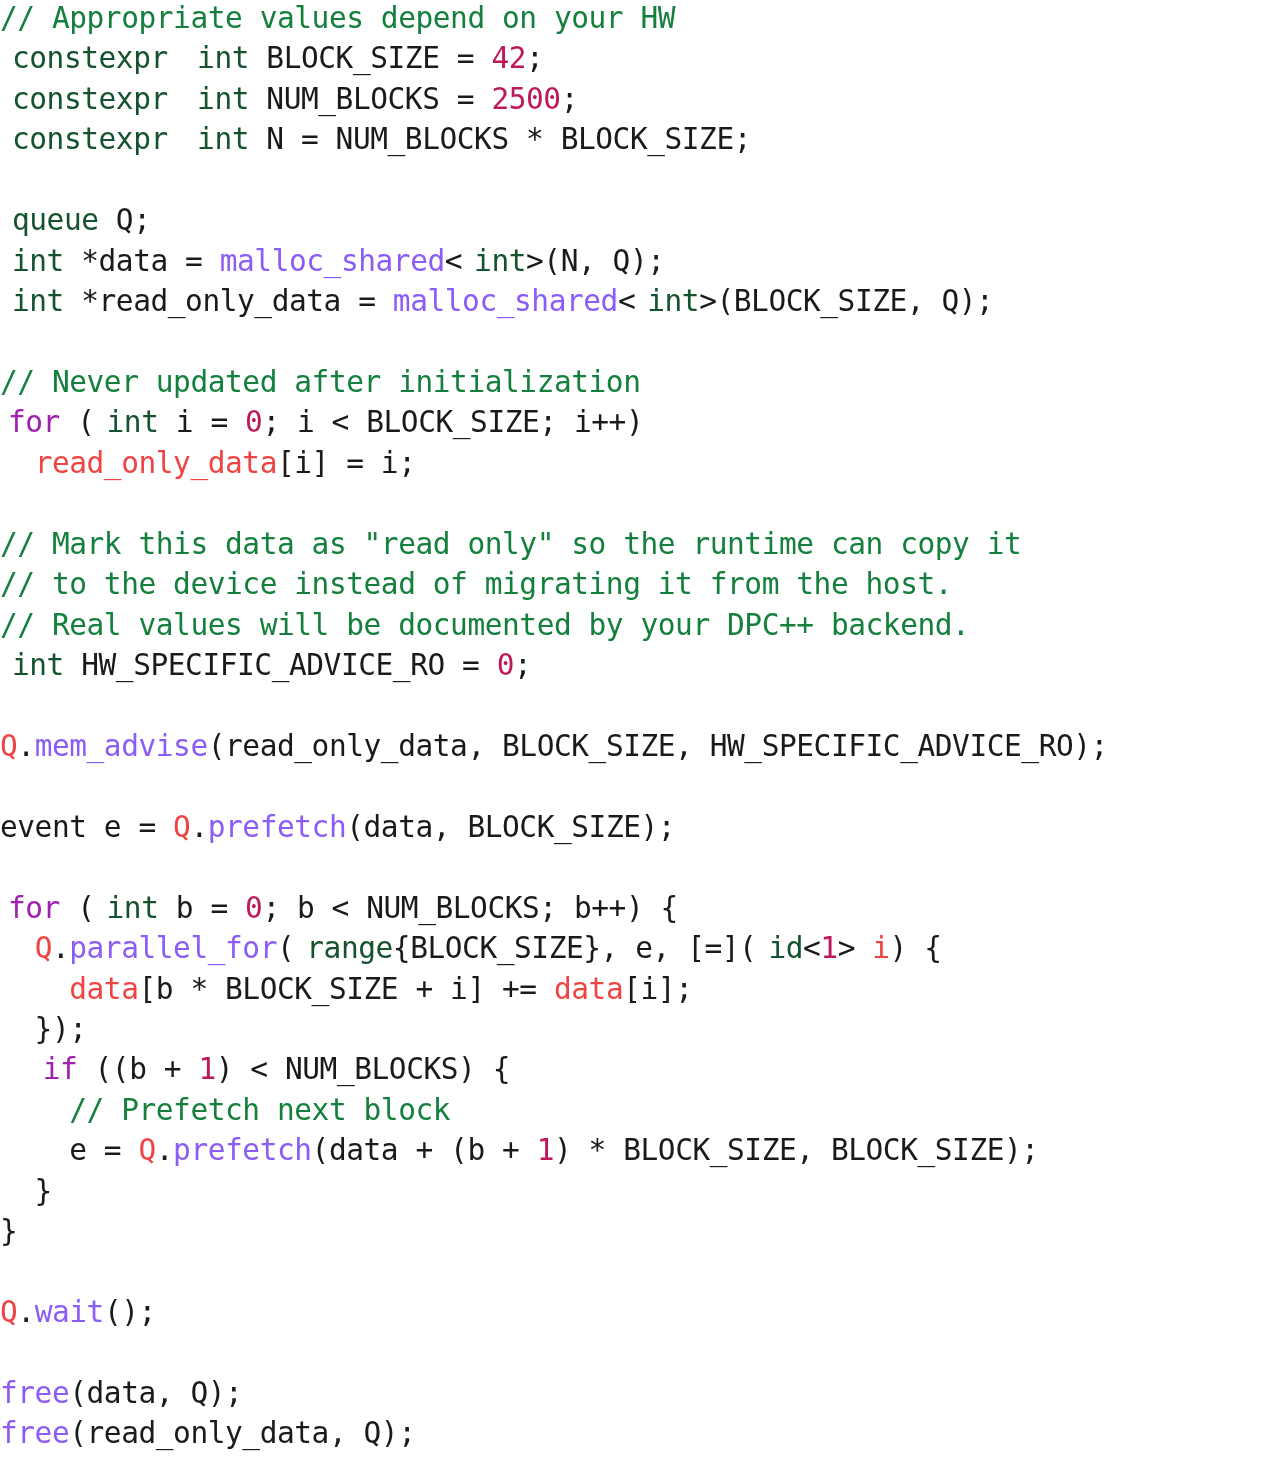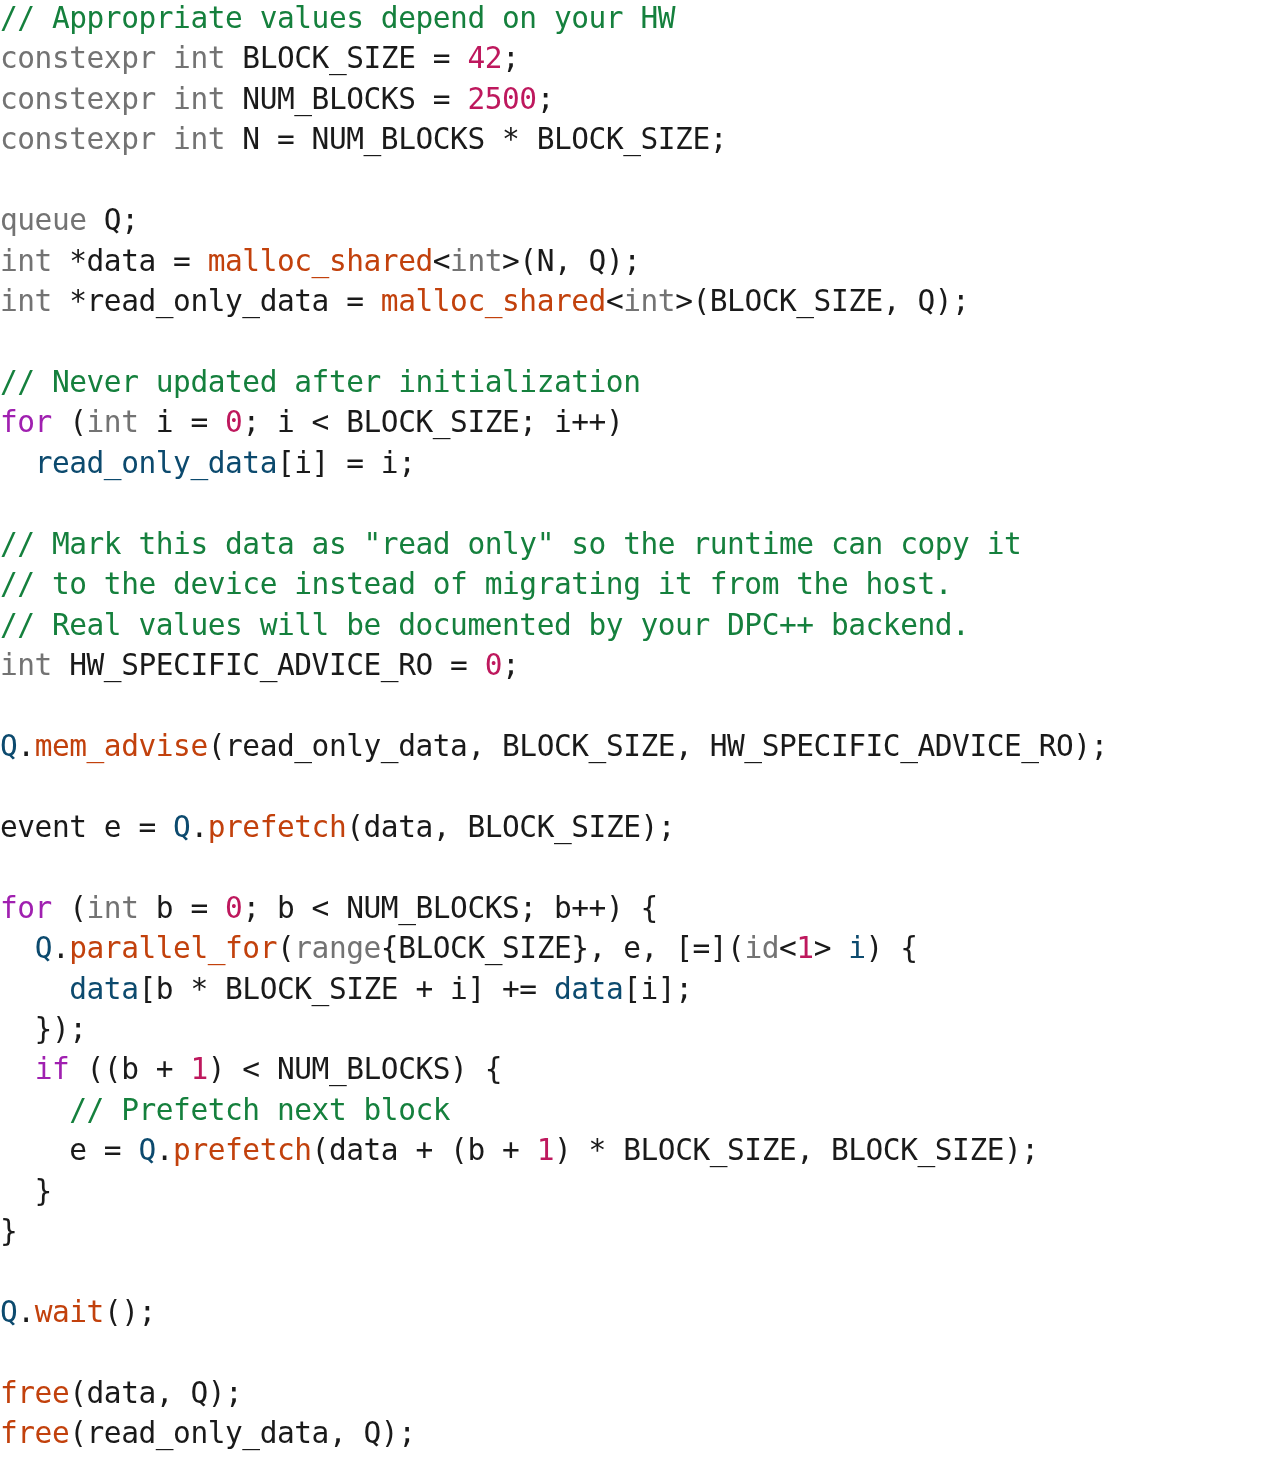--- a/index.html
+++ b/index.html
@@ -20,23 +20,23 @@
     white-space: pre;
     color: #1a1a1a;
     padding: 0;
     margin: 0;
     position: absolute;
     left: 0px;
     top: -2px;
   }
   .ln { display: block; height: 40.45px; }
   .cm { color: #15803d; }      
-  .kw { color: #737373; }      
+  .kw { color: #14532d; padding-left: 12px; }      
   .num { color: #be185d; }     
-  .fn { color: #c2410c; }      
-  .var { color: #0c4a6e; margin-top: 12px; }     
-  .ctl { color: #a020b0; }     
+  .fn { color: #8b5cf6; }      
+  .var { color: #ef4444; margin-top: 12px; }     
+  .ctl { color: #a020b0; padding-left: 8px; }     
   .pl { color: #1a1a1a; }      
 </style>
 </head>
 <body>
 
 <pre id="code-block"><span class="ln"><span class="cm">// Appropriate values depend on your HW</span></span><span class="ln"><span class="kw">constexpr</span><span class="pl"> </span><span class="kw">int</span><span class="pl"> BLOCK_SIZE = </span><span class="num">42</span><span class="pl">;</span></span><span class="ln"><span class="kw">constexpr</span><span class="pl"> </span><span class="kw">int</span><span class="pl"> NUM_BLOCKS = </span><span class="num">2500</span><span class="pl">;</span></span><span class="ln"><span class="kw">constexpr</span><span class="pl"> </span><span class="kw">int</span><span class="pl"> N = NUM_BLOCKS * BLOCK_SIZE;</span></span><span class="ln"><span class="pl"></span></span><span class="ln"><span class="kw">queue</span><span class="pl"> Q;</span></span><span class="ln"><span class="kw">int</span><span class="pl"> *data = </span><span class="fn">malloc_shared</span><span class="pl">&lt;</span><span class="kw">int</span><span class="pl">&gt;(N, Q);</span></span><span class="ln"><span class="kw">int</span><span class="pl"> *read_only_data = </span><span class="fn">malloc_shared</span><span class="pl">&lt;</span><span class="kw">int</span><span class="pl">&gt;(BLOCK_SIZE, Q);</span></span><span class="ln"><span class="pl"></span></span><span class="ln"><span class="cm">// Never updated after initialization</span></span><span class="ln"><span class="ctl">for</span><span class="pl"> (</span><span class="kw">int</span><span class="pl"> i = </span><span class="num">0</span><span class="pl">; i &lt; BLOCK_SIZE; i++)</span></span><span class="ln"><span class="pl">  </span><span class="var">read_only_data</span><span class="pl">[i] = i;</span></span><span class="ln"><span class="pl"></span></span><span class="ln"><span class="cm">// Mark this data as "read only" so the runtime can copy it</span></span><span class="ln"><span class="cm">// to the device instead of migrating it from the host.</span></span><span class="ln"><span class="cm">// Real values will be documented by your DPC++ backend.</span></span><span class="ln"><span class="kw">int</span><span class="pl"> HW_SPECIFIC_ADVICE_RO = </span><span class="num">0</span><span class="pl">;</span></span><span class="ln"><span class="pl"></span></span><span class="ln"><span class="var">Q</span><span class="pl">.</span><span class="fn">mem_advise</span><span class="pl">(read_only_data, BLOCK_SIZE, HW_SPECIFIC_ADVICE_RO);</span></span><span class="ln"><span class="pl"></span></span><span class="ln"><span class="pl">event e = </span><span class="var">Q</span><span class="pl">.</span><span class="fn">prefetch</span><span class="pl">(data, BLOCK_SIZE);</span></span><span class="ln"><span class="pl"></span></span><span class="ln"><span class="ctl">for</span><span class="pl"> (</span><span class="kw">int</span><span class="pl"> b = </span><span class="num">0</span><span class="pl">; b &lt; NUM_BLOCKS; b++) {</span></span><span class="ln"><span class="pl">  </span><span class="var">Q</span><span class="pl">.</span><span class="fn">parallel_for</span><span class="pl">(</span><span class="kw">range</span><span class="pl">{BLOCK_SIZE}, e, [=](</span><span class="kw">id</span><span class="pl">&lt;</span><span class="num">1</span><span class="pl">&gt; </span><span class="var">i</span><span class="pl">) {</span></span><span class="ln"><span class="pl">    </span><span class="var">data</span><span class="pl">[b * BLOCK_SIZE + i] += </span><span class="var">data</span><span class="pl">[i];</span></span><span class="ln"><span class="pl">  });</span></span><span class="ln"><span class="pl">  </span><span class="ctl">if</span><span class="pl"> ((b + </span><span class="num">1</span><span class="pl">) &lt; NUM_BLOCKS) {</span></span><span class="ln"><span class="pl">    </span><span class="cm">// Prefetch next block</span></span><span class="ln"><span class="pl">    e = </span><span class="var">Q</span><span class="pl">.</span><span class="fn">prefetch</span><span class="pl">(data + (b + </span><span class="num">1</span><span class="pl">) * BLOCK_SIZE, BLOCK_SIZE);</span></span><span class="ln"><span class="pl">  }</span></span><span class="ln"><span class="pl">}</span></span><span class="ln"><span class="pl"></span></span><span class="ln"><span class="var">Q</span><span class="pl">.</span><span class="fn">wait</span><span class="pl">();</span></span><span class="ln"><span class="pl"></span></span><span class="ln"><span class="fn">free</span><span class="pl">(data, Q);</span></span><span class="ln"><span class="fn">free</span><span class="pl">(read_only_data, Q);</span></span></pre>
 
 </body></html>

